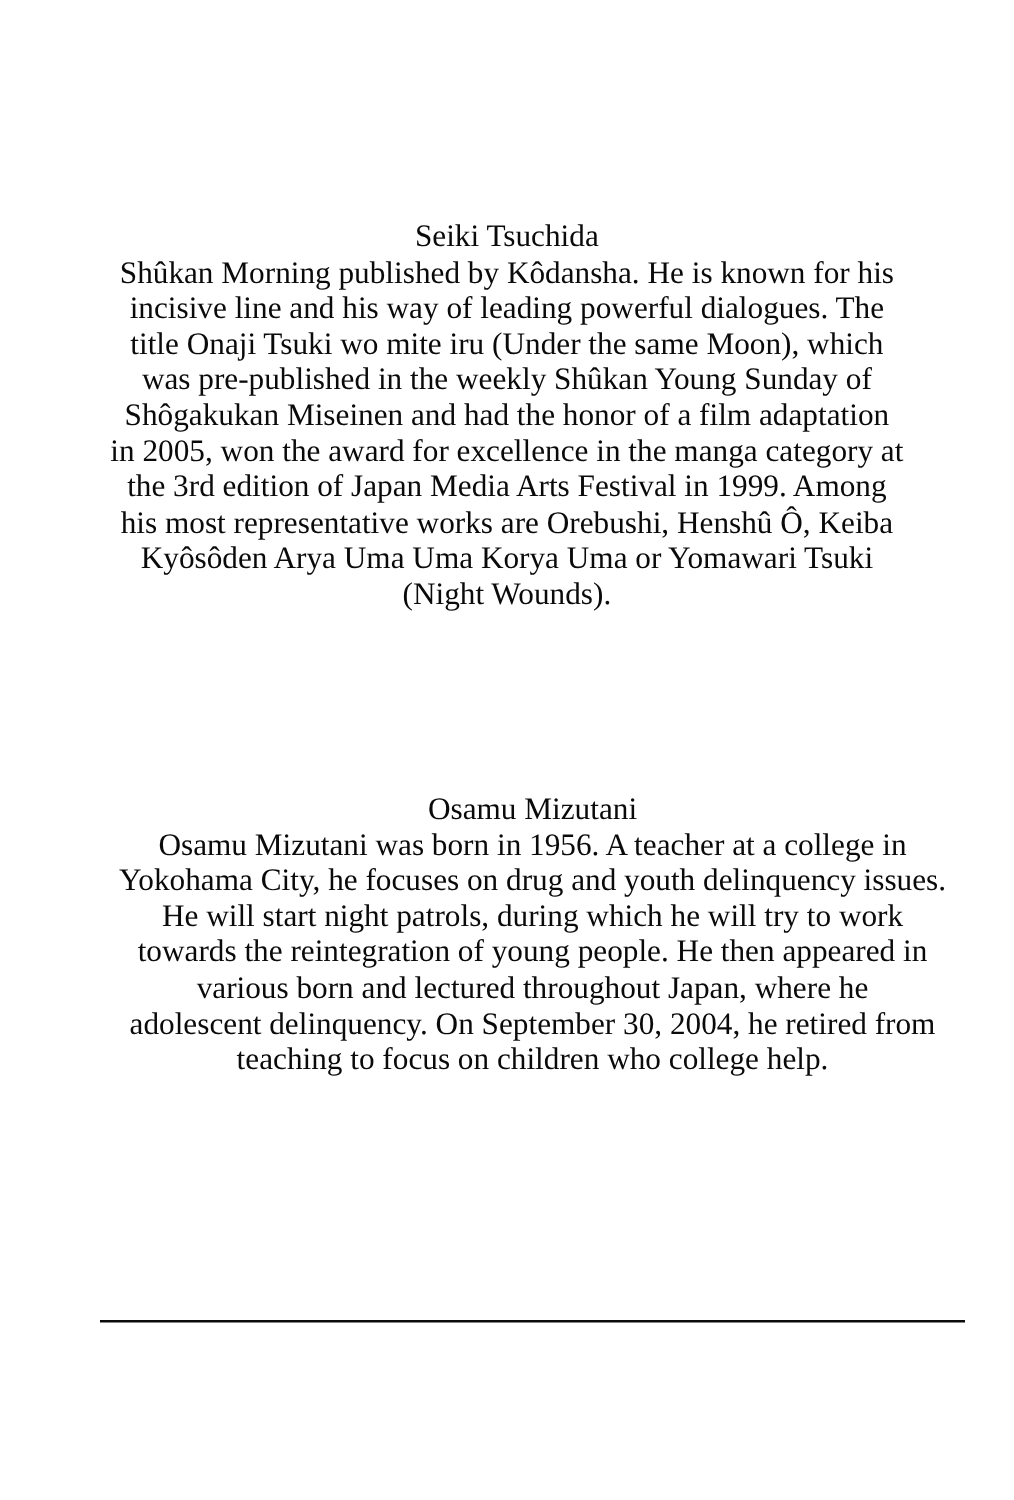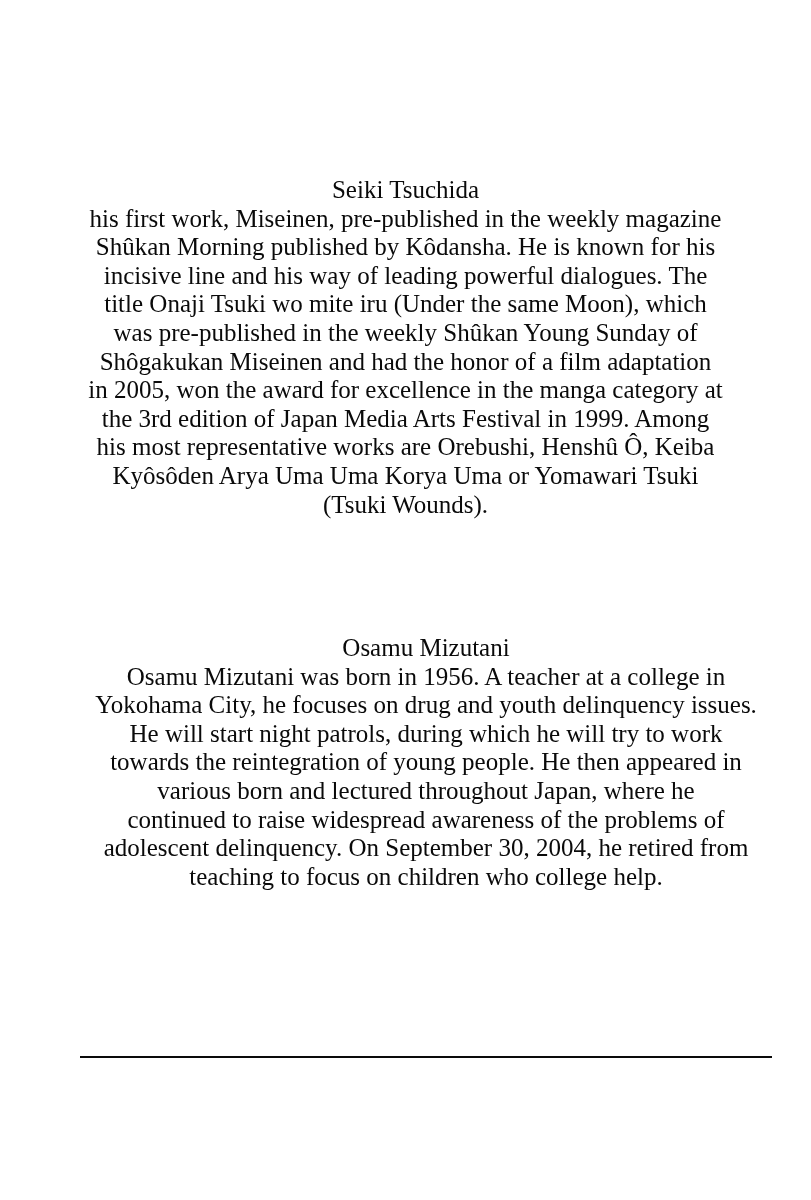--- a/index.html
+++ b/index.html
@@ -41,43 +41,41 @@
   }
 </style>
 </head>
 <body>
 
 <div class="page">
 
   <section class="bio bio-1">
     <div class="bio-heading">Seiki Tsuchida</div>
     <div class="bio-lines">
-        <div class="text-line">his first work, Miseinen, pre-published in the weekly magazine</div>
         <div class="text-line">Shûkan Morning published by Kôdansha. He is known for his</div>
         <div class="text-line">incisive line and his way of leading powerful dialogues. The</div>
         <div class="text-line">title Onaji Tsuki wo mite iru (Under the same Moon), which</div>
         <div class="text-line">was pre-published in the weekly Shûkan Young Sunday of</div>
         <div class="text-line">Shôgakukan Miseinen and had the honor of a film adaptation</div>
         <div class="text-line">in 2005, won the award for excellence in the manga category at</div>
         <div class="text-line">the 3rd edition of Japan Media Arts Festival in 1999. Among</div>
         <div class="text-line">his most representative works are Orebushi, Henshû Ô, Keiba</div>
         <div class="text-line">Kyôsôden Arya Uma Uma Korya Uma or Yomawari Tsuki</div>
-        <div class="text-line">(Tsuki Wounds).</div>
+        <div class="text-line">(Night Wounds).</div>
       </div>
   </section>
 
   <section class="bio bio-2">
     <div class="bio-heading">Osamu Mizutani</div>
     <div class="bio-lines">
         <div class="text-line">Osamu Mizutani was born in 1956. A teacher at a college in</div>
         <div class="text-line">Yokohama City, he focuses on drug and youth delinquency issues.</div>
         <div class="text-line">He will start night patrols, during which he will try to work</div>
         <div class="text-line">towards the reintegration of young people. He then appeared in</div>
         <div class="text-line">various born and lectured throughout Japan, where he</div>
-        <div class="text-line">continued to raise widespread awareness of the problems of</div>
         <div class="text-line">adolescent delinquency. On September 30, 2004, he retired from</div>
         <div class="text-line">teaching to focus on children who college help.</div>
       </div>
   </section>
 
   <div class="divider"></div>
 
 </div>
 
 </body></html>

